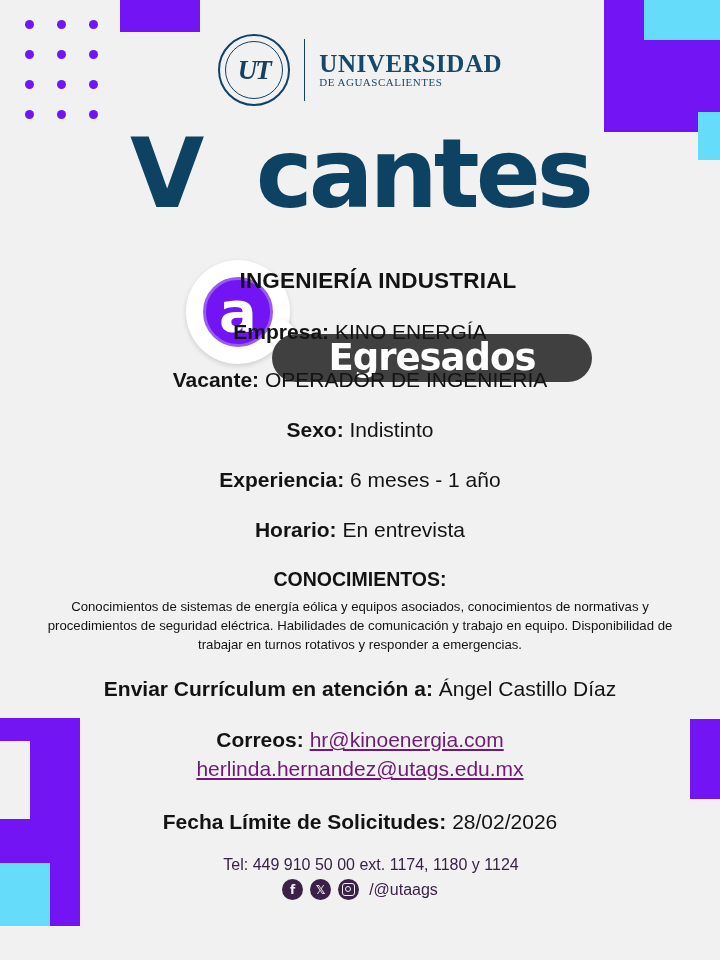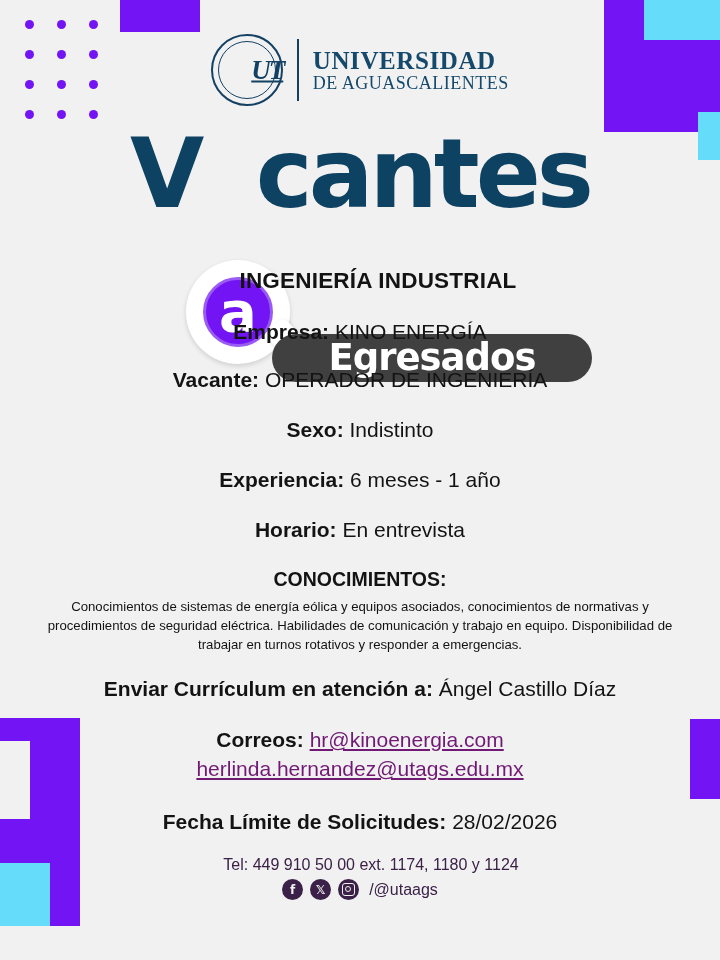--- a/index.html
+++ b/index.html
@@ -95,42 +95,41 @@
   }
   .logo-seal .ring-inner {
     position: absolute; inset: 7px;
     border: 1px solid #134063;
     border-radius: 50%;
   }
   .logo-seal .ut {
     position: absolute;
     left: 0; right: 0; top: 50%;
     transform: translateY(-50%);
-    text-align: right;
+    text-align: center;
     font-family: "Liberation Serif", serif;
     font-weight: bold;
     font-style: italic;
     font-size: 27px;
     color: #134063;
     letter-spacing: -2px;
-    text-decoration: underline;
   }
   .logo-divider {
     width: 1.5px; height: 62px;
     background: #134063;
     flex: none;
   }
   .logo-words {
     font-family: "Liberation Serif", serif;
     color: #15496b;
     line-height: 1.04;
   }
   .logo-words .l1 { font-size: 25px; font-weight: bold; letter-spacing: .6px; }
   .logo-words .l2 { font-size: 25px; font-weight: bold; letter-spacing: .6px; }
-  .logo-words .l3 { font-size: 18px; letter-spacing: .5px; }
+  .logo-words .l3 { font-size: 11px; letter-spacing: .5px; }
 
   
   .wordmark {
     position: absolute;
     left: 0; top: 122px;
     width: 720px;
     height: 145px;
   }
   .vac-text {
     position: absolute;

